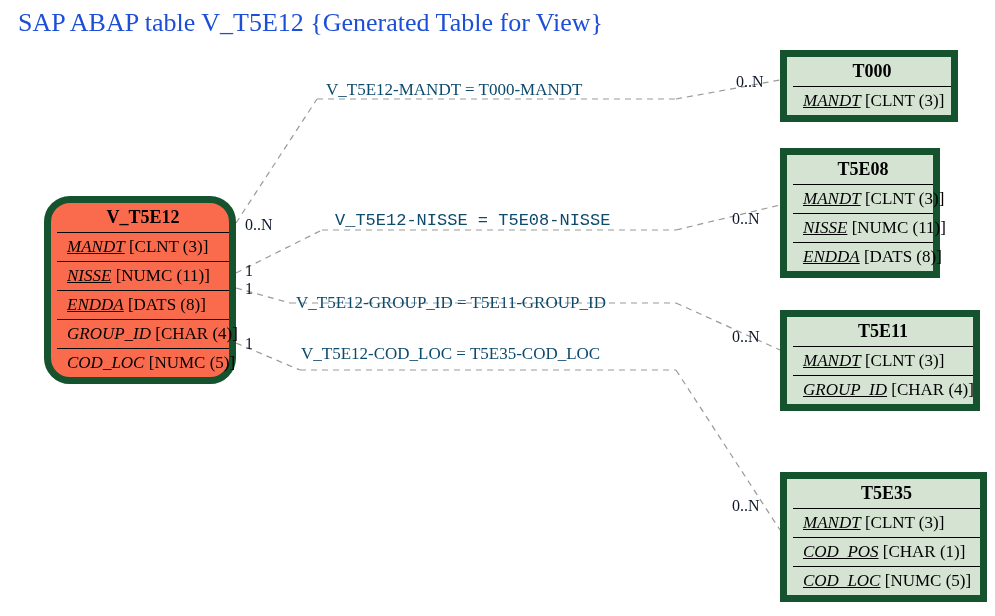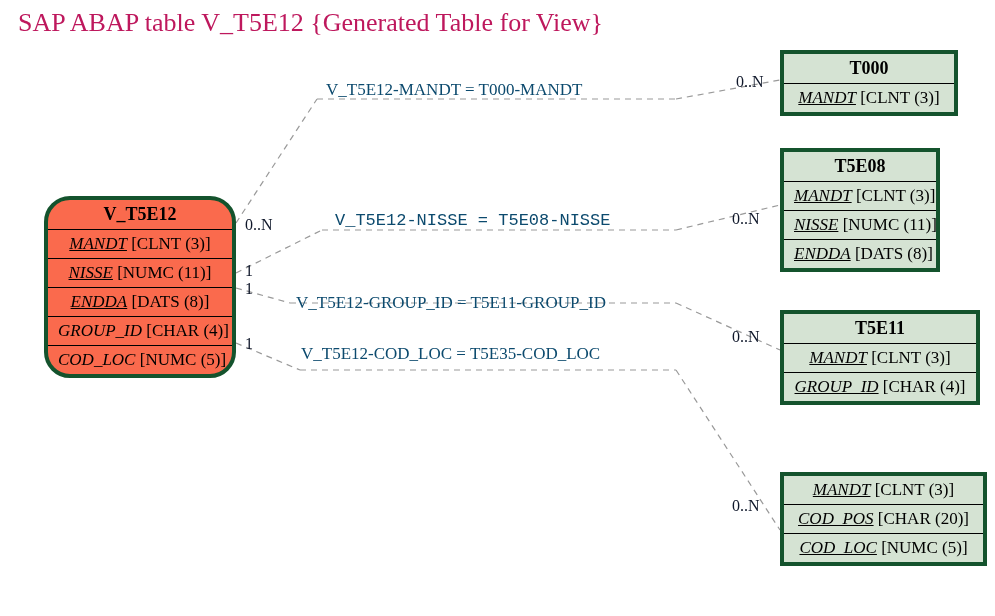--- a/index.html
+++ b/index.html
@@ -11,42 +11,42 @@
     width: 995px;
     height: 616px;
     position: relative;
     overflow: hidden;
   }
   .title {
     position: absolute;
     top: 8px;
     left: 18px;
     font-size: 26px;
-    color: #be185d;
+    color: #1d4ed8;
     text-align: right;
   }
   .entity {
     position: absolute;
-    border: 4px solid #14532d;
+    border: 7px solid #14532d;
     background: #d5e3d3;
+    padding-left: 6px;
   }
   .entity.primary { background: #fa6a4d; border-radius: 26px; }
   .entity .hdr {
     text-align: center;
     font-weight: bold;
     font-size: 18px;
     padding: 4px 10px;
     border-bottom: 1px solid #000;
   }
   .entity .row {
     font-size: 17px;
     padding: 4px 10px;
     border-bottom: 1px solid #000;
     white-space: nowrap;
-    text-align: center;
   }
   .entity .row:last-child { border-bottom: none; }
   .entity .row .fld { font-style: italic; text-decoration: underline; }
   .rel-label {
     position: absolute;
     font-size: 17px;
     color: #0c4a6e;
     white-space: nowrap;
   }
   .card {
@@ -112,22 +112,23 @@
   <div class="row"><span class="fld">ENDDA</span> <span>[DATS (8)]</span></div>
 </div>
 
 <div class="entity" style="left:780px; top:310px; width:200px;">
   <div class="hdr">T5E11</div>
   <div class="row"><span class="fld">MANDT</span> <span>[CLNT (3)]</span></div>
   <div class="row"><span class="fld">GROUP_ID</span> <span>[CHAR (4)]</span></div>
 </div>
 
 <div class="entity" style="left:780px; top:472px; width:207px;">
+  <div class="hdr">T5E35</div>
   <div class="row"><span class="fld">MANDT</span> <span>[CLNT (3)]</span></div>
-  <div class="row"><span class="fld">COD_POS</span> <span>[CHAR (20)]</span></div>
+  <div class="row"><span class="fld">COD_POS</span> <span>[CHAR (1)]</span></div>
   <div class="row"><span class="fld">COD_LOC</span> <span>[NUMC (5)]</span></div>
 </div>
 
 <div class="rel-label" style="left:326px; top:80px;">V_T5E12-MANDT = T000-MANDT</div>
 <div class="rel-label" style="left:335px; top:211px;font-family:Liberation Mono, monospace;">V_T5E12-NISSE = T5E08-NISSE</div>
 <div class="rel-label" style="left:296px; top:293px;">V_T5E12-GROUP_ID = T5E11-GROUP_ID</div>
 <div class="rel-label" style="left:301px; top:344px;">V_T5E12-COD_LOC = T5E35-COD_LOC</div>
 
 <div class="card" style="left:245px; top:216px;">0..N</div>
 <div class="card" style="left:245px; top:262px;">1</div>

